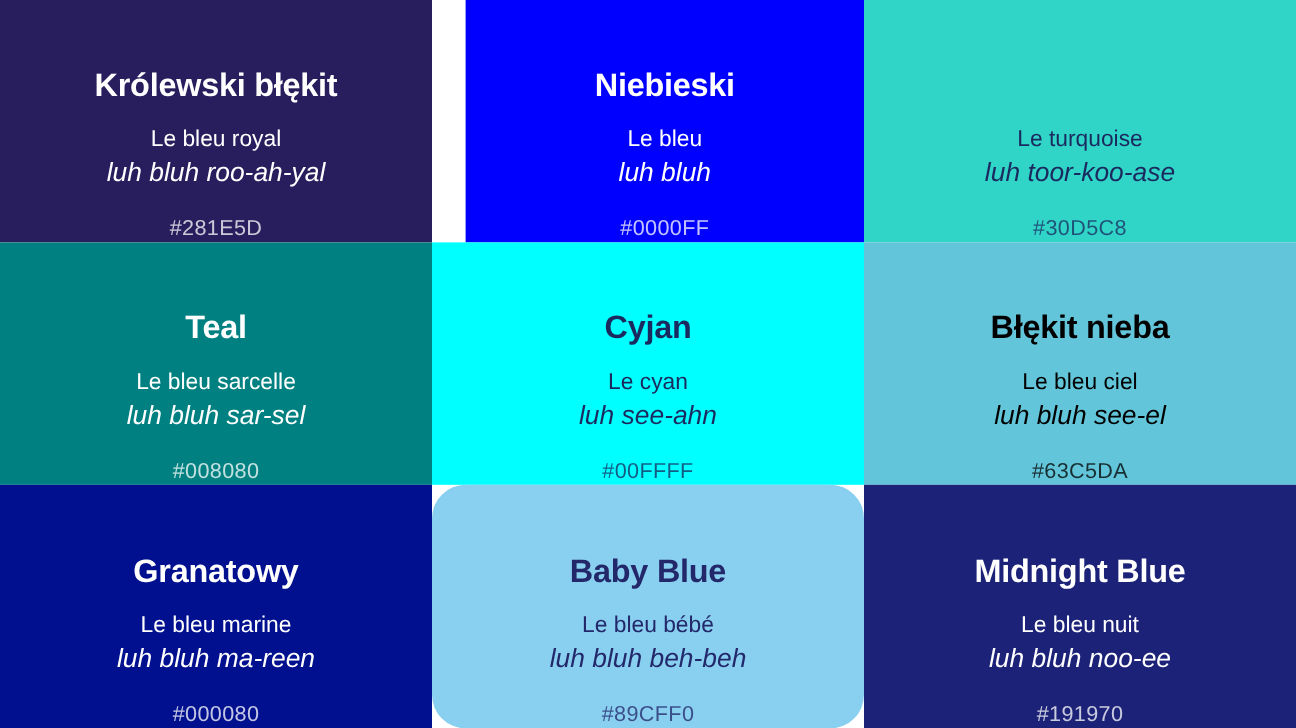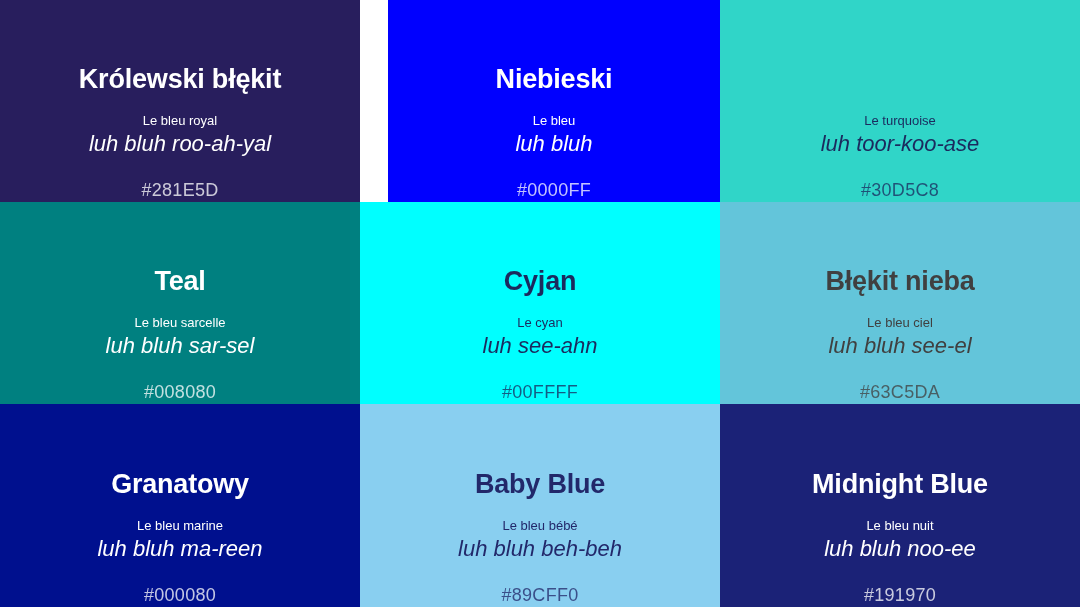--- a/index.html
+++ b/index.html
@@ -36,21 +36,21 @@
   .swatch-name {
     font-size: 27px;
     font-weight: bold;
     line-height: 1.12;
     letter-spacing: -0.2px;
     margin: 0 0 18px 0;
     white-space: nowrap;
   }
 
   .swatch-translation {
-    font-size: 13px;
+    font-size: 19px;
     font-weight: normal;
     line-height: 1.32;
     margin: 0;
     white-space: nowrap;
   }
 
   .swatch-pronunciation {
     font-size: 22px;
     font-style: italic;
     font-weight: normal;
@@ -95,33 +95,33 @@
       <div class="swatch-translation">Le bleu sarcelle</div>
       <div class="swatch-pronunciation">luh bluh sar-sel</div>
       <div class="swatch-hex">#008080</div>
     </div>
     <div class="swatch" style="background: rgb(0, 255, 255); color: rgb(27, 42, 94);">
       <div class="swatch-name">Cyjan</div>
       <div class="swatch-translation">Le cyan</div>
       <div class="swatch-pronunciation">luh see-ahn</div>
       <div class="swatch-hex">#00FFFF</div>
     </div>
-    <div class="swatch" style="background: rgb(99, 197, 218); color: #404040;">
+    <div class="swatch" style="background: rgb(99, 197, 218); color: #000000;">
       <div class="swatch-name">Błękit nieba</div>
       <div class="swatch-translation">Le bleu ciel</div>
       <div class="swatch-pronunciation">luh bluh see-el</div>
       <div class="swatch-hex">#63C5DA</div>
     </div>
     <div class="swatch" style="background: rgb(0, 16, 142); color: rgb(255, 255, 255);">
       <div class="swatch-name">Granatowy</div>
       <div class="swatch-translation">Le bleu marine</div>
       <div class="swatch-pronunciation">luh bluh ma-reen</div>
       <div class="swatch-hex">#000080</div>
     </div>
-    <div class="swatch" style="background: rgb(137, 207, 240); color: rgb(34, 40, 106);">
+    <div class="swatch" style="background: rgb(137, 207, 240); color: rgb(34, 40, 106); border-radius: 28px;">
       <div class="swatch-name">Baby Blue</div>
       <div class="swatch-translation">Le bleu bébé</div>
       <div class="swatch-pronunciation">luh bluh beh-beh</div>
       <div class="swatch-hex">#89CFF0</div>
     </div>
     <div class="swatch" style="background: rgb(27, 34, 119); color: rgb(255, 255, 255);">
       <div class="swatch-name">Midnight Blue</div>
       <div class="swatch-translation">Le bleu nuit</div>
       <div class="swatch-pronunciation">luh bluh noo-ee</div>
       <div class="swatch-hex">#191970</div>

